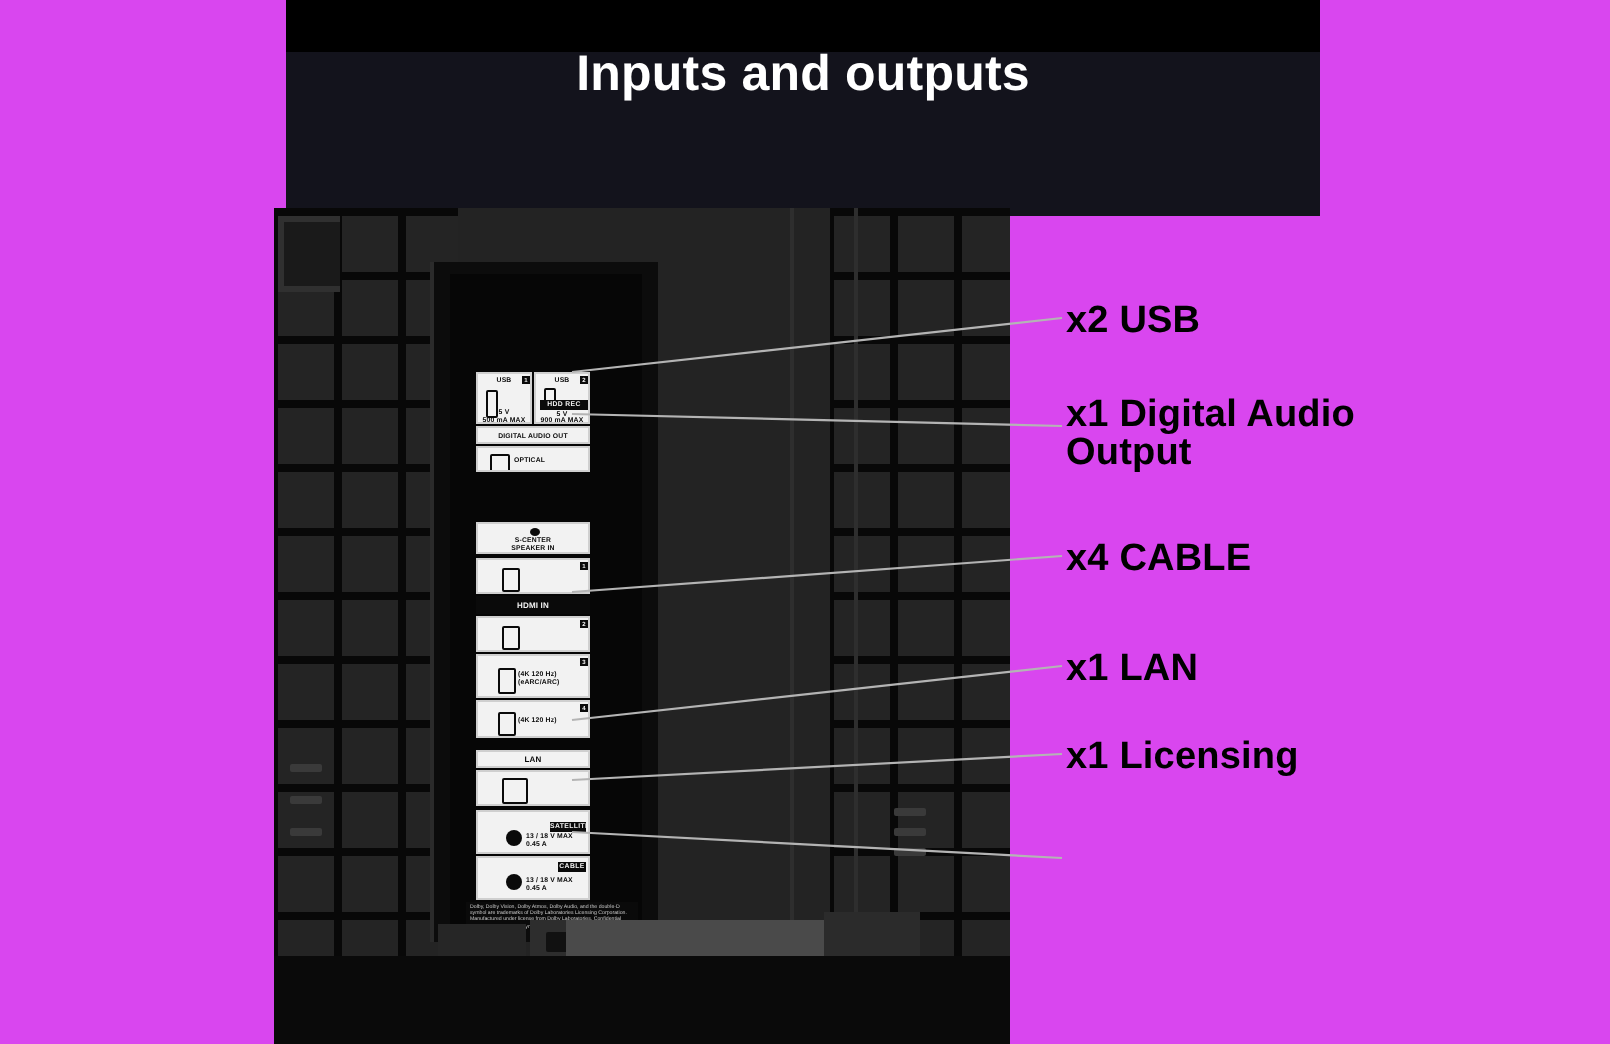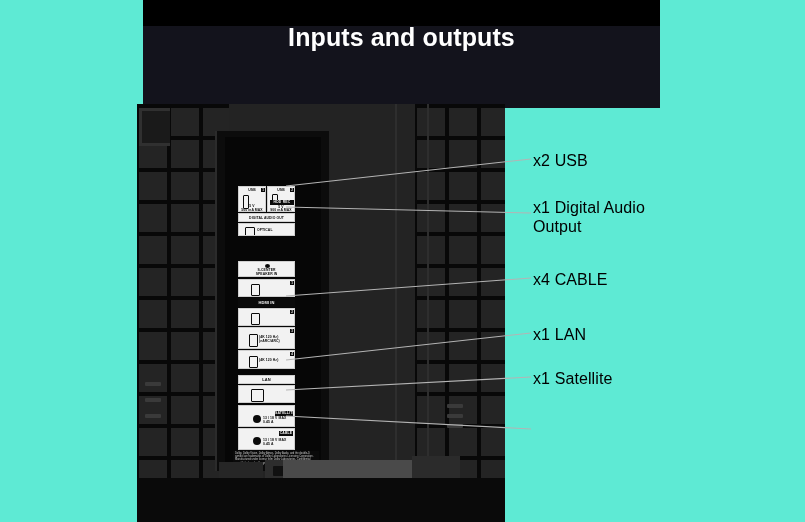--- a/index.html
+++ b/index.html
@@ -10,21 +10,21 @@
   body {
     width: 805px;
     height: 522px;
     overflow: hidden;
     font-family: "Liberation Sans", sans-serif;
   }
   .stage {
     position: relative;
     width: 805px;
     height: 522px;
-    background: #5eead4;
+    background: #d946ef;
   }
 
   
   .banner {
     position: absolute;
     left: 143px;
     top: 0px;
     width: 517px;
     height: 108px;
     background: #13131c;
@@ -273,22 +273,22 @@
     width: 805px;
     height: 522px;
     pointer-events: none;
   }
 
   
   .callout {
     position: absolute;
     left: 533px;
     color: #000000;
-    font-size: 16px;
-    font-weight: normal;
+    font-size: 19px;
+    font-weight: bold;
     line-height: 19px;
     letter-spacing: 0.1px;
     white-space: pre-line;
   }
 </style>
 </head>
 <body>
 
 <div class="stage">
 
@@ -424,15 +424,15 @@
       <line x1="286" y1="360" x2="531" y2="333" stroke="#b4b4b4" stroke-width="1.1"></line>
       <line x1="286" y1="390" x2="531" y2="377" stroke="#b4b4b4" stroke-width="1.1"></line>
       <line x1="286" y1="416" x2="531" y2="429" stroke="#b4b4b4" stroke-width="1.1"></line>
     </svg>
 
   <div class="callout" style="left: 533px; top: 151px;">x2 USB</div>
   <div class="callout" style="left: 533px; top: 198px;">x1 Digital Audio
 Output</div>
   <div class="callout" style="left: 533px; top: 270px;">x4 CABLE</div>
   <div class="callout" style="left: 533px; top: 325px;">x1 LAN</div>
-  <div class="callout" style="left: 533px; top: 369px;">x1 Satellite</div>
+  <div class="callout" style="left: 533px; top: 369px;">x1 Licensing</div>
 
 </div>
 
 </body></html>

